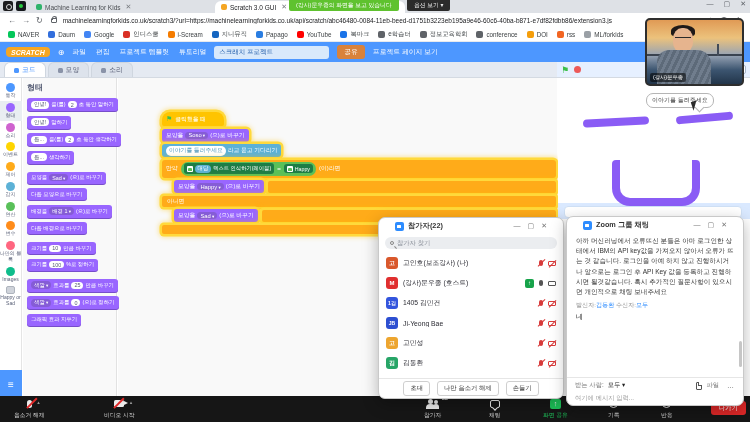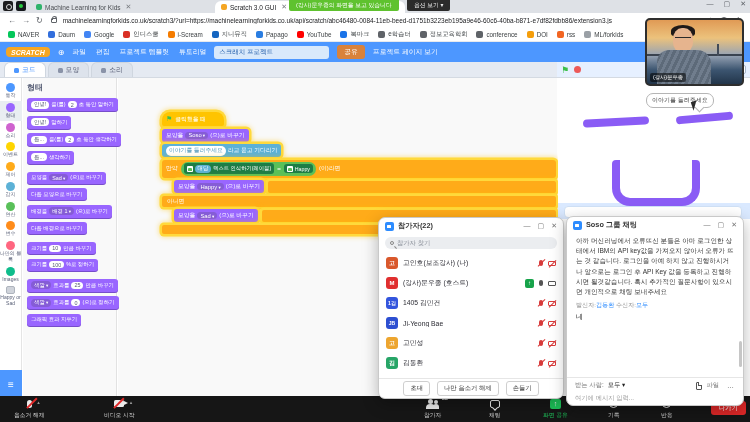--- a/index.html
+++ b/index.html
@@ -101,21 +101,21 @@
   .pstroke { position:absolute; background:#8A5CF5; border-radius:5px; }
   .eye1 { left:583px; top:118px; width:66px; height:8px; transform:rotate(-3deg); }
   .eye2 { left:676px; top:114px; width:57px; height:8px; transform:rotate(-5deg); }
   .mouth { position:absolute; left:612px; top:160px; width:88px; height:46px; border:8px solid #8A5CF5; border-top:none; border-radius:4px 4px 18px 18px; }
   .bubble { position:absolute; left:646px; top:93px; background:#fff; border:1px solid #b5b5b5; border-radius:7px; padding:2px 5px; font-size:6px; color:#444; z-index:22; }
   .bubble::after { content:""; position:absolute; right:10px; bottom:-4px; width:6px; height:6px; background:#fff; border-right:1px solid #b5b5b5; border-bottom:1px solid #b5b5b5; transform:rotate(45deg); }
   .cursor { position:absolute; left:692px; top:101px; width:0; height:0; border-top:9px solid #2b2b2b; border-right:6px solid transparent; transform:rotate(-18deg); z-index:23; }
 
   
   .panel { position:absolute; background:#fff; border:1px solid #c9c9c9; border-radius:7px; box-shadow:0 5px 16px rgba(0,0,0,.28); display:flex; flex-direction:column; overflow:hidden; }
-  .phead { height:16px; display:flex; align-items:center; gap:4px; padding:0 6px; flex:0 0 auto; }
+  .phead { height:16px; display:flex; align-items:center; gap:4px; padding:0 16px; flex:0 0 auto; }
   .zwicon { width:9px; height:9px; background:#2D8CFF; border-radius:2px; position:relative; flex:0 0 auto; }
   .zwicon::after { content:""; position:absolute; left:2px; top:3px; width:4px; height:3px; background:#fff; border-radius:0.5px; }
   .ptitle { font-size:7.3px; color:#333; font-weight:bold; }
   .pctrl { margin-left:auto; display:flex; gap:7px; font-size:7px; color:#777; }
   #participants { left:378px; top:217px; width:186px; height:182px; z-index:35; }
   .psearch { margin:3px 6px 4px 6px; height:12px; background:#ebedf0; border-radius:7px; display:flex; align-items:center; gap:3px; padding:0 5px; flex:0 0 auto; }
   .sicon { width:4px; height:4px; border:1px solid #888; border-radius:50%; position:relative; flex:0 0 auto; }
   .sicon::after { content:""; position:absolute; left:3.5px; top:3.5px; width:1px; height:3px; background:#888; transform:rotate(-45deg); }
   .psearch span { font-size:6.3px; color:#8a8f99; }
   .plist { flex:1; overflow:hidden; }
@@ -610,21 +610,21 @@
     <div class="pfoot" id="pfoot">
         <span class="pbtn">초대</span>
         <span class="pbtn">나만 음소거 해제</span>
         <span class="pbtn">손들기</span>
       </div>
   </div>
 
   <div class="panel" id="chatpanel">
     <div class="phead">
       <span class="zwicon"></span>
-      <span class="ptitle">Soso 그룹 채팅</span>
+      <span class="ptitle">Zoom 그룹 채팅</span>
       <span class="pctrl">
         <span>—</span>
         <span>▢</span>
         <span>✕</span>
       </span>
     </div>
     <div class="chatbody">
       <div class="msg">아까 머신러닝에서 오류뜨신 분들은 아마 로그인한 상태에서 IBM의 API key값을 가져오지 않아서 오류가 뜨는 것 같습니다. 로그인을 아예 하지 않고 진행하시거나 앞으로는 로그인 후 API Key 값을 등록하고 진행하시면 될것같습니다. 혹시 추가적인 질문사항이 있으시면 개인적으로 채팅 보내주세요</div>
       <div class="meta">
         <span>발신자:</span><b>김동환</b>

